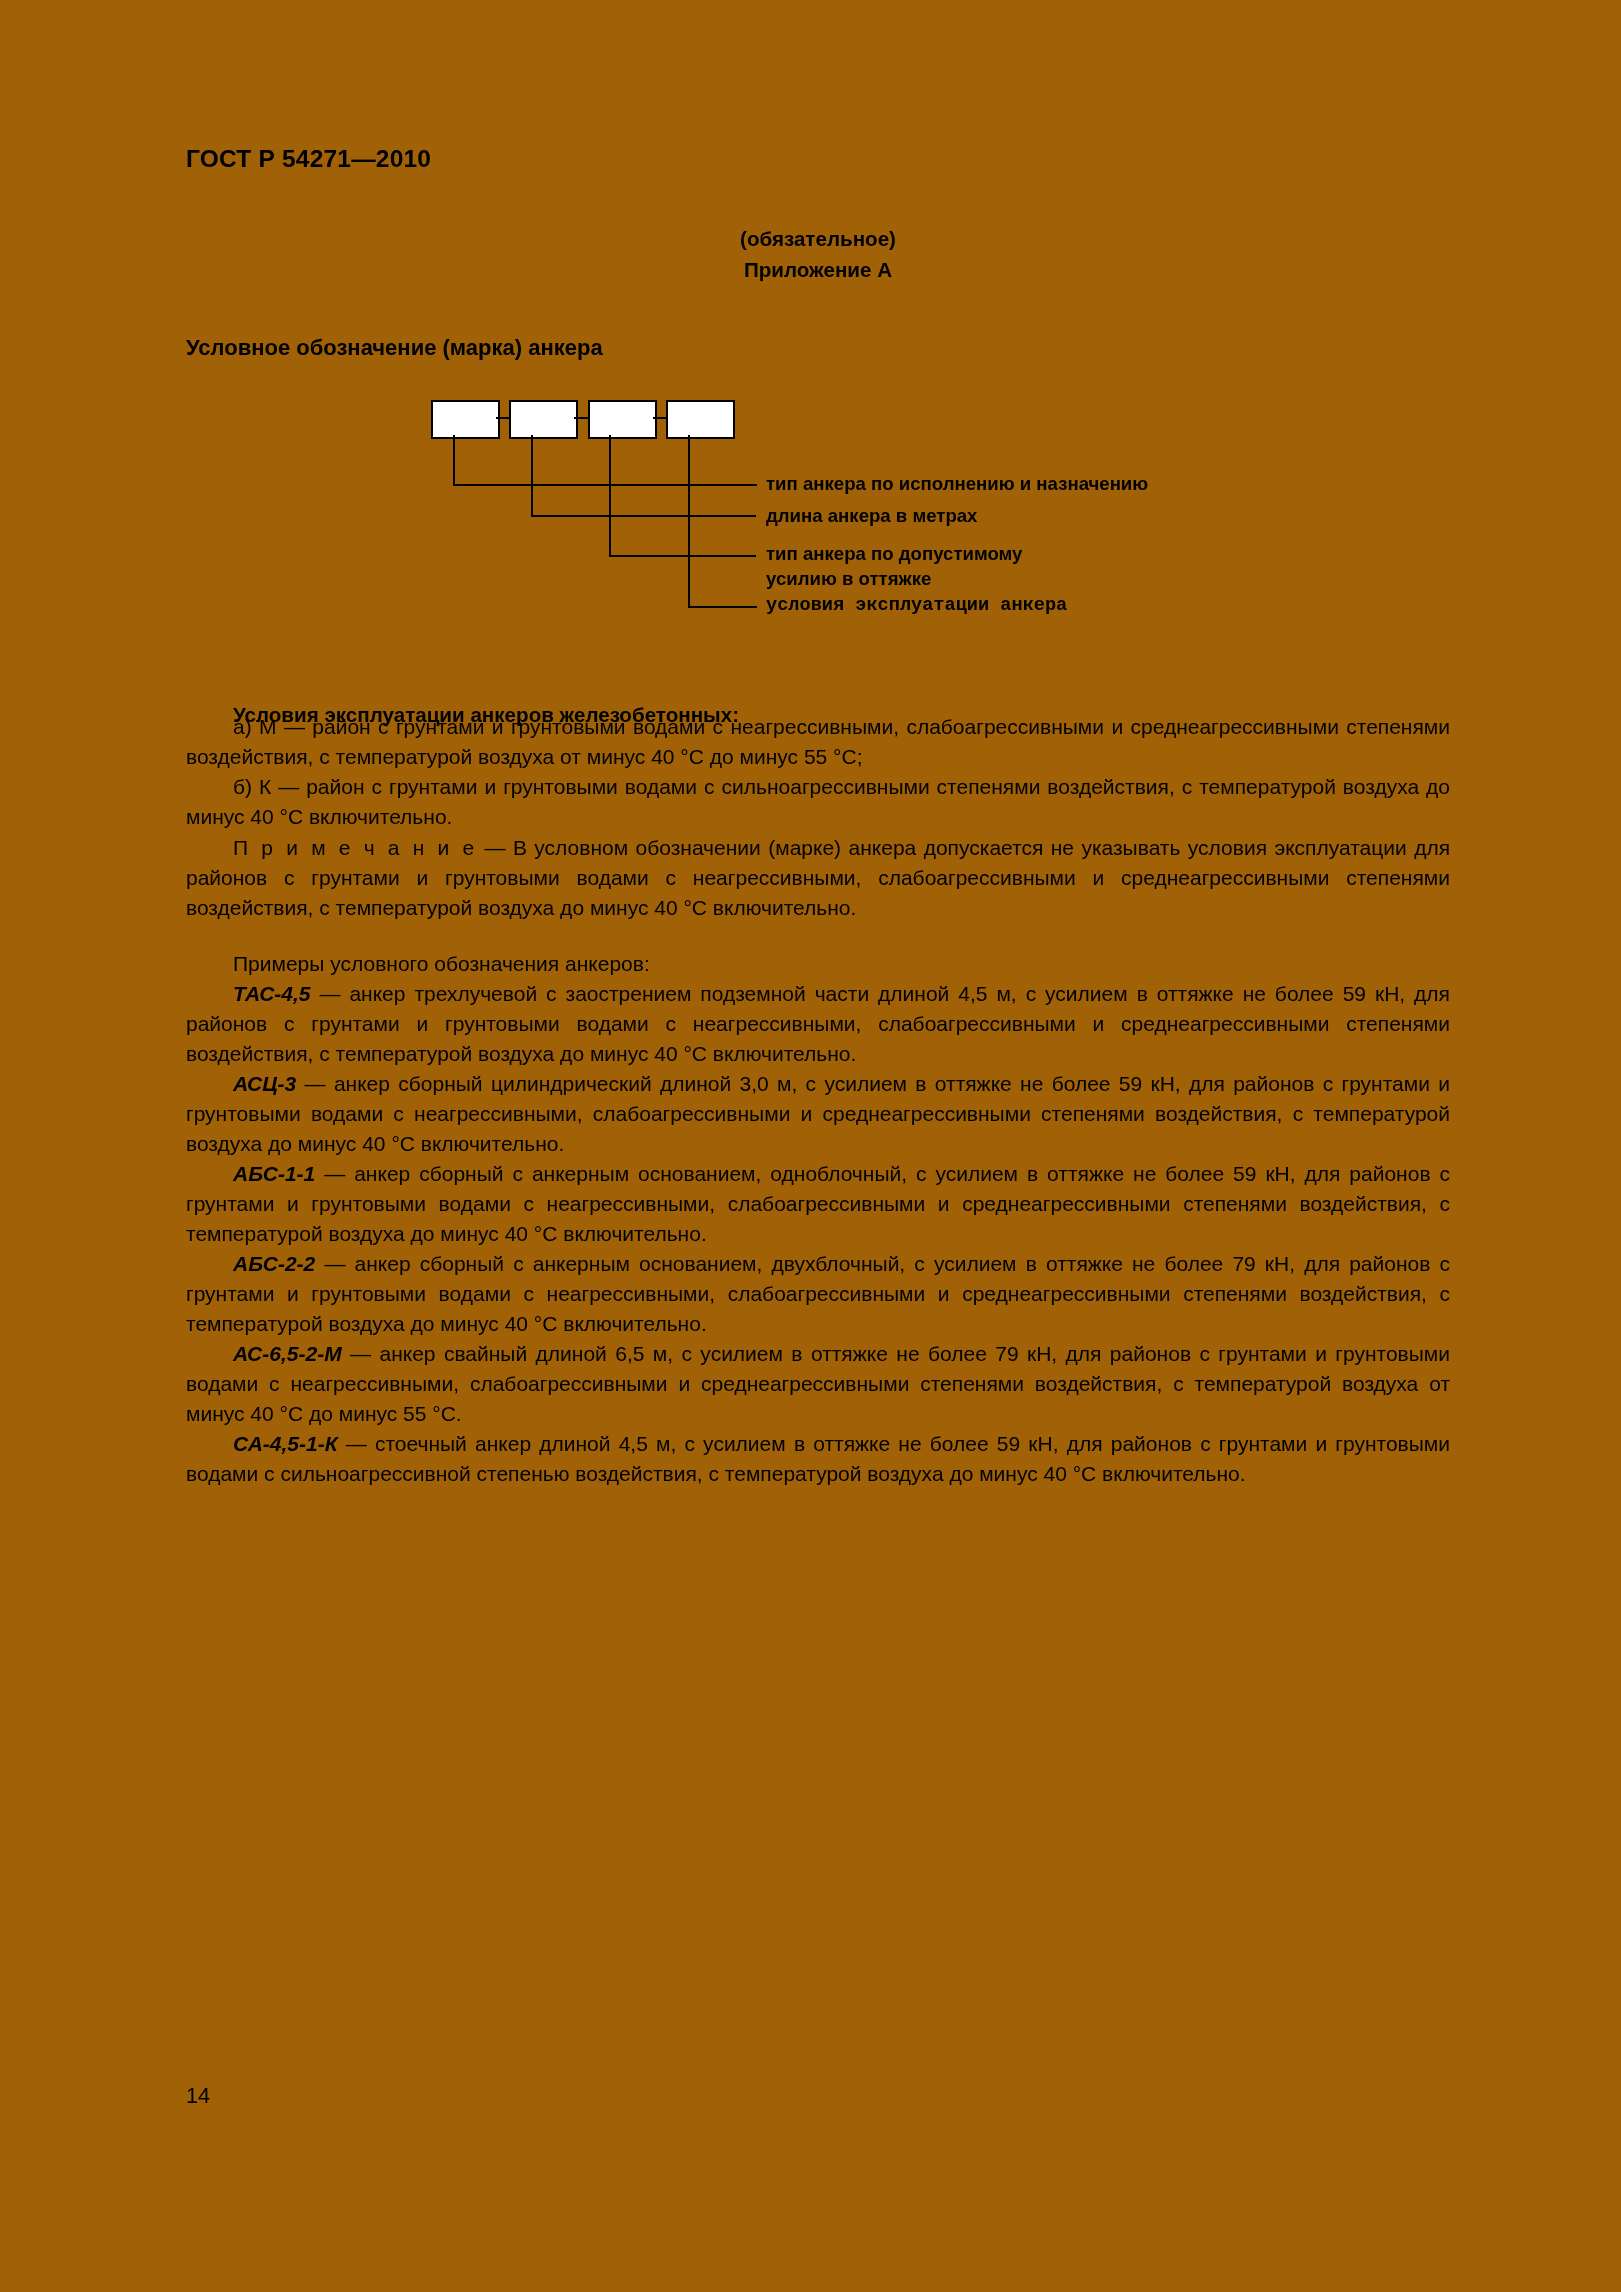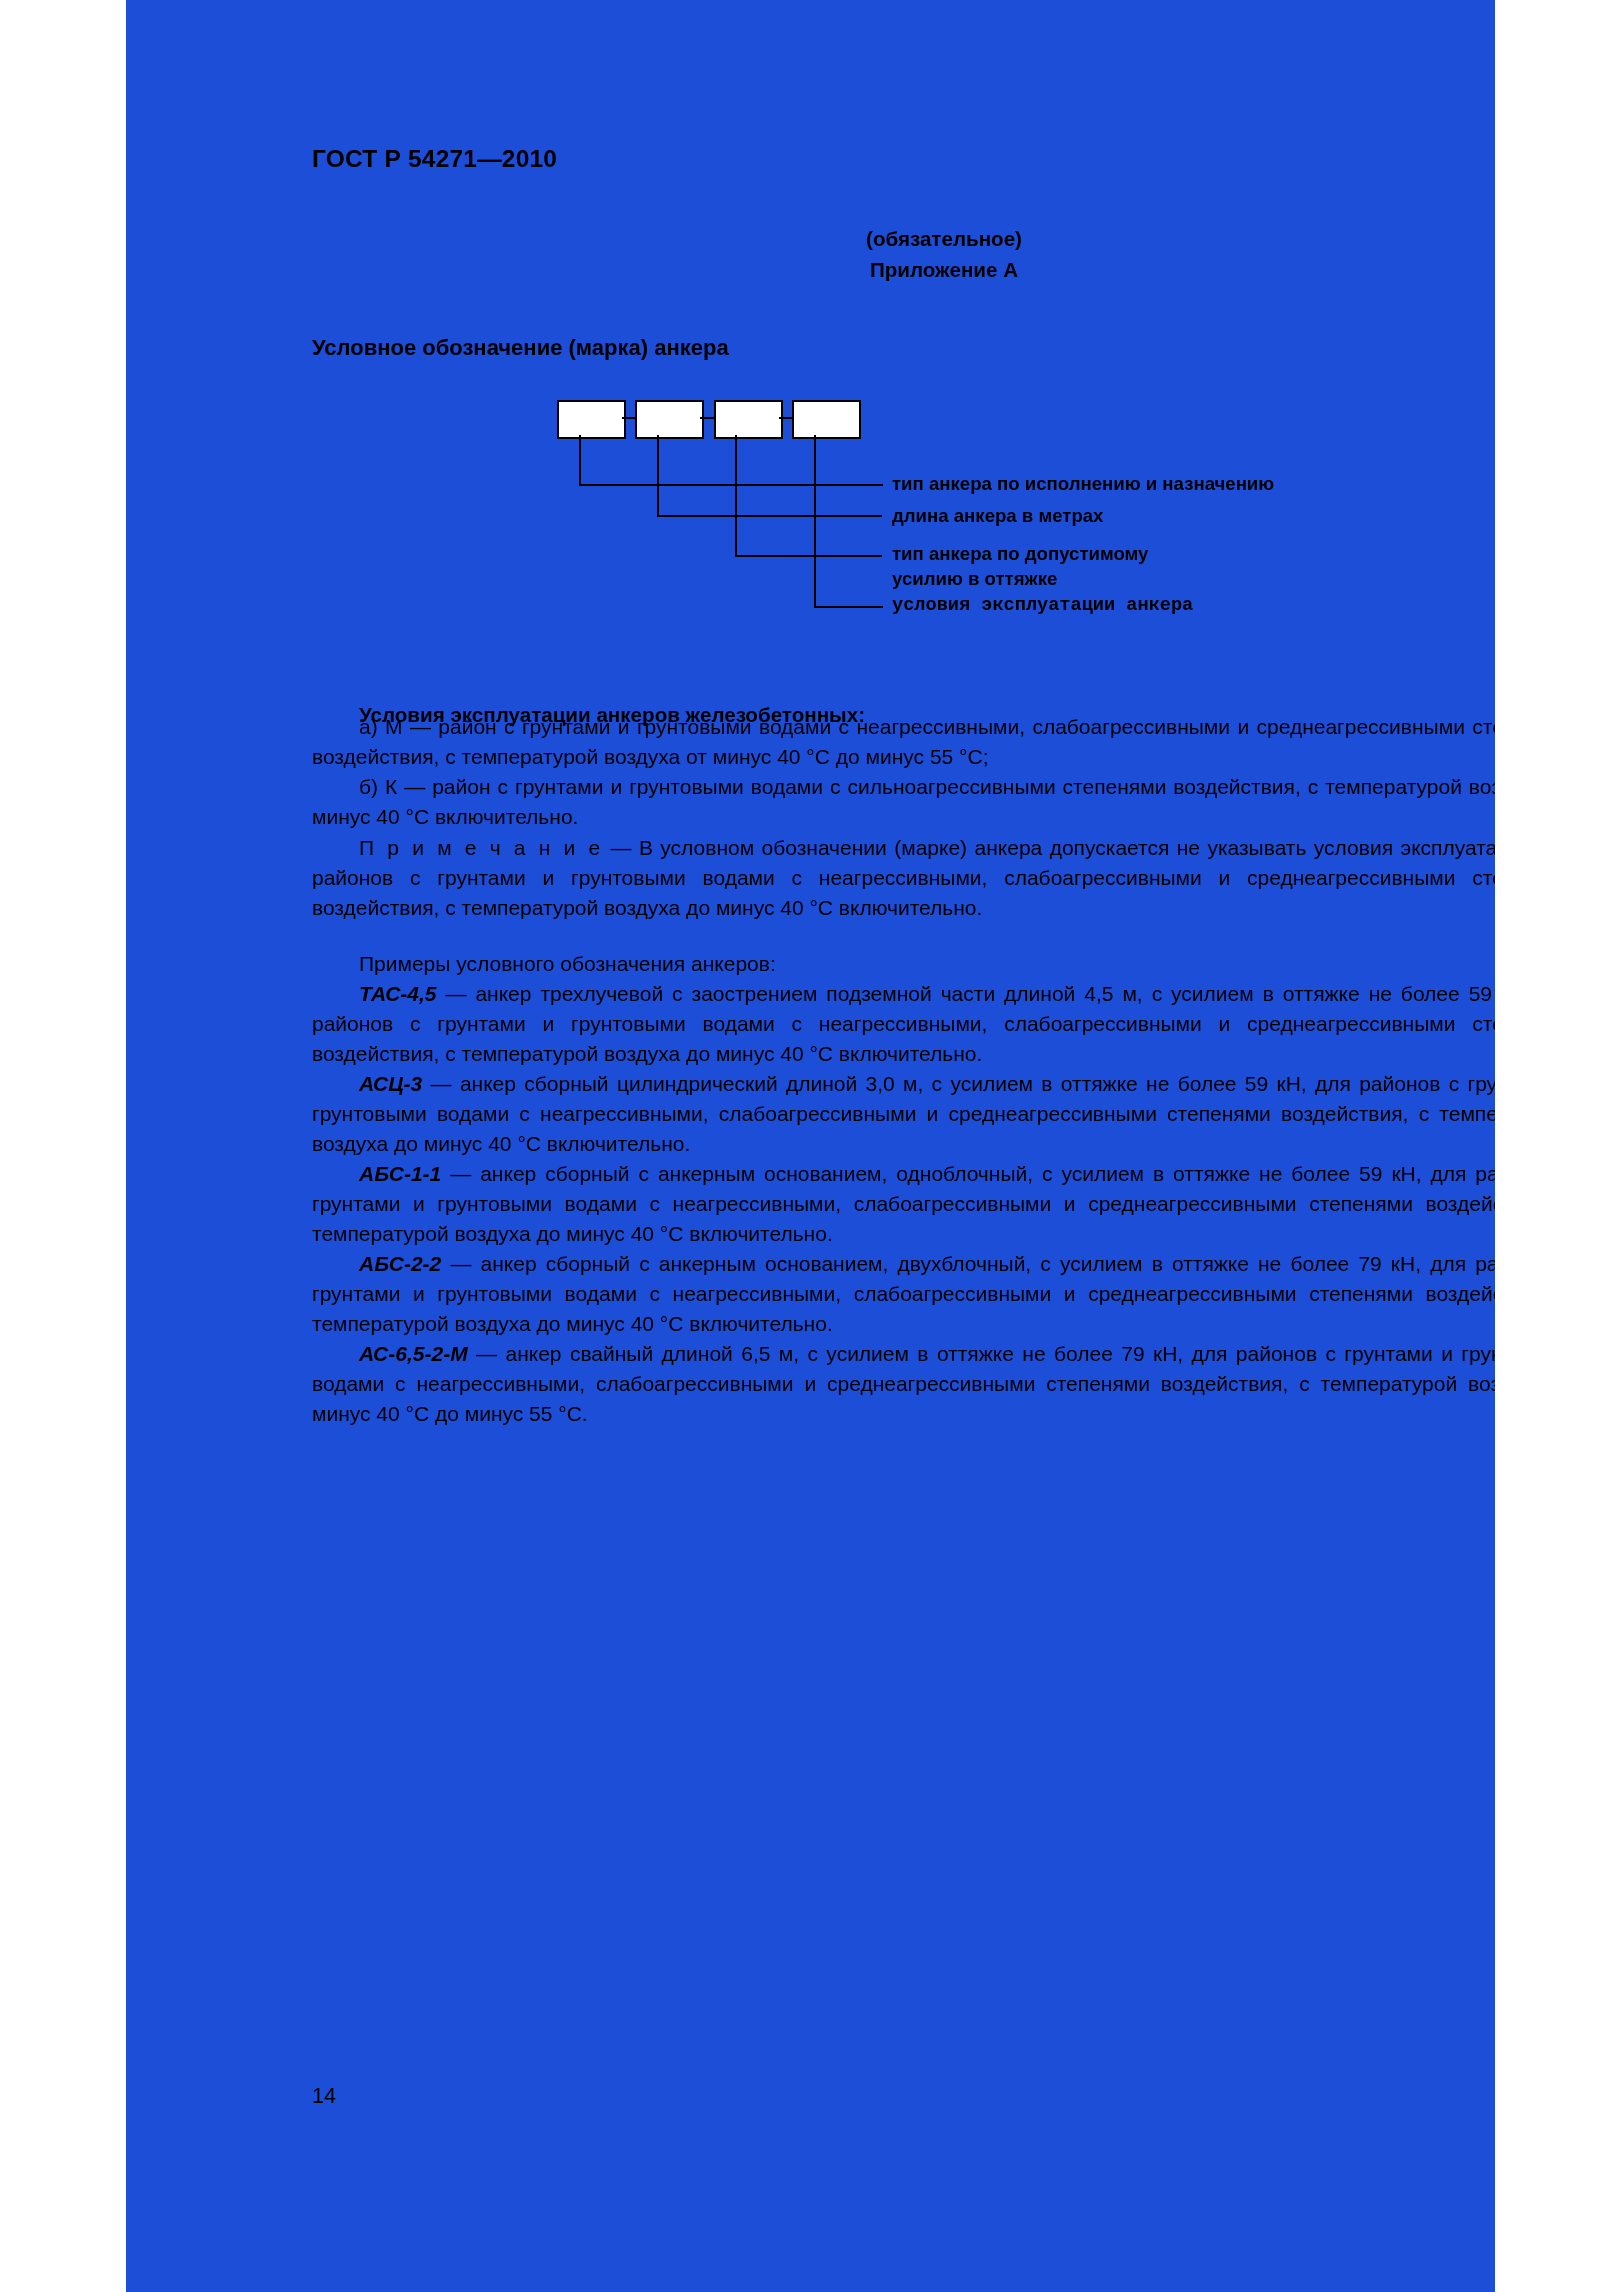--- a/index.html
+++ b/index.html
@@ -6,24 +6,24 @@
     margin: 0;
     padding: 0;
     background: #ffffff;
   }
   body {
     font-family: "Liberation Sans", sans-serif;
     color: #000000;
   }
   .page {
     position: relative;
-    width: 1369px;
+    width: 1621px;
     height: 2293px;
     margin: 0 auto;
-    background: #1d4ed8;
+    background: #a16207;
     overflow: hidden;
   }
   .content {
     position: absolute;
     left: 186px;
     top: 0;
     width: 1264px;
   }
   .header-std {
     position: absolute;
@@ -199,20 +199,24 @@
         <span>— анкер сборный с анкерным основанием, одноблочный, с усилием в оттяжке не более 59 кН, для районов с грунтами и грунтовыми водами с неагрессивными, слабоагрессивными и среднеагрессивными степенями воздействия, с температурой воздуха до минус 40 °С включительно.</span>
       </p>
       <p class="t ind">
         <b class="bi">АБС-2-2</b>
         <span>— анкер сборный с анкерным основанием, двухблочный, с усилием в оттяжке не более 79 кН, для районов с грунтами и грунтовыми водами с неагрессивными, слабоагрессивными и среднеагрессивными степенями воздействия, с температурой воздуха до минус 40 °С включительно.</span>
       </p>
       <p class="t ind">
         <b class="bi">АС-6,5-2-М</b>
         <span>— анкер свайный длиной 6,5 м, с усилием в оттяжке не более 79 кН, для районов с грунтами и грунтовыми водами с неагрессивными, слабоагрессивными и среднеагрессивными степенями воздействия, с температурой воздуха от минус 40 °С до минус 55 °С.</span>
       </p>
+      <p class="t ind">
+        <b class="bi">СА-4,5-1-К</b>
+        <span>— стоечный анкер длиной 4,5 м, с усилием в оттяжке не более 59 кН, для районов с грунтами и грунтовыми водами с сильноагрессивной степенью воздействия, с температурой воздуха до минус 40 °С включительно.</span>
+      </p>
     </div>
 
   </div>
 
   <div class="pagenum">14</div>
 
 </div>
 
 
 </body></html>

